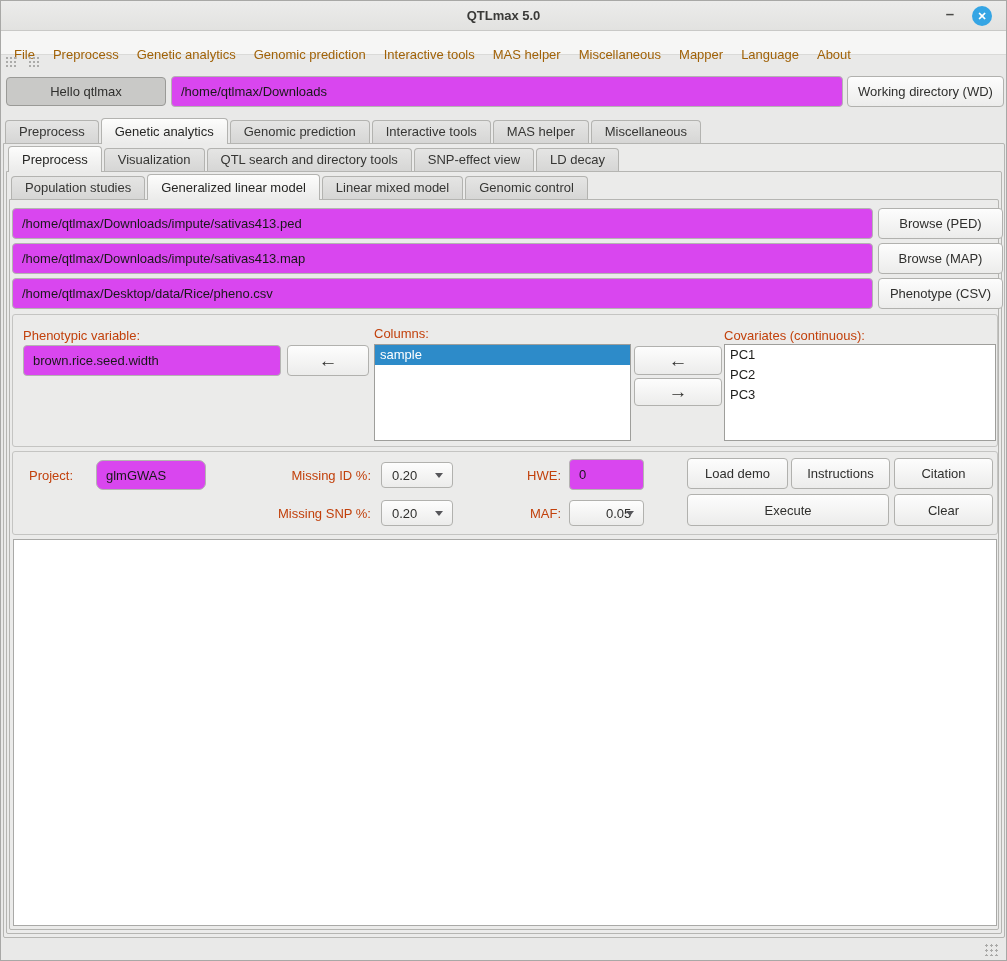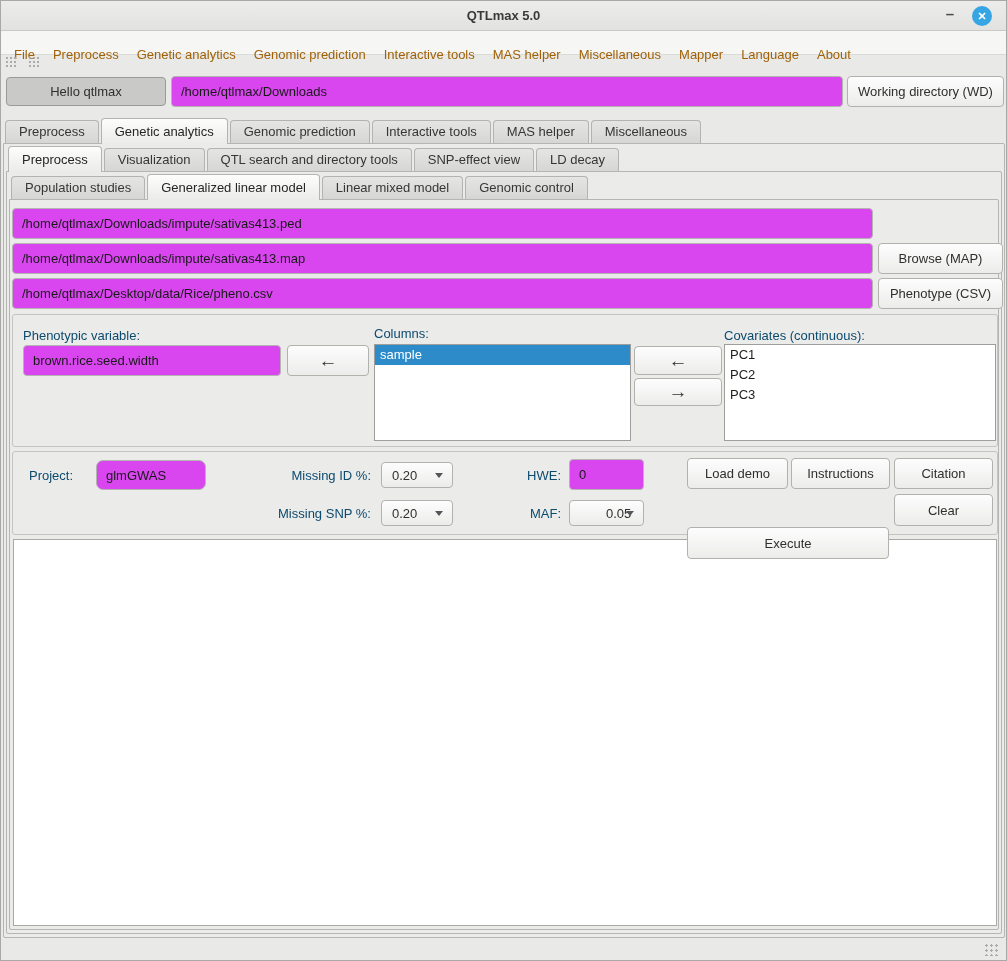--- a/index.html
+++ b/index.html
@@ -67,21 +67,21 @@
   .tab.active {
     height:26px; line-height:25px; margin-bottom:-1px; position:relative; z-index:7;
     background:linear-gradient(#fdfdfc,#f1f1f0 65%,#ebebea); color:#262624;
   }
   .page {
     position:absolute; background:#ebebea; border:1px solid #b5b5b2;
     border-radius:0 2px 2px 2px;
   }
   
   .frame { position:absolute; border:1px solid #c4c4c2; border-radius:3px; z-index:8; }
-  .label { position:absolute; color:#0c4a6e; font-size:13px; white-space:nowrap; z-index:9; }
+  .label { position:absolute; color:#c2410c; font-size:13px; white-space:nowrap; z-index:9; }
   .listbox {
     position:absolute; background:#ffffff; border:1px solid #9e9e9b; z-index:9;
     overflow:hidden;
   }
   .list-item { height:20px; line-height:20px; padding-left:5px; color:#1c1c1a; }
   .list-item.selected { background:#2d8bc9; color:#ffffff; }
   .arrow-btn { font-weight:bold; font-size:19px; z-index:9; }
   .combo { justify-content:flex-start; padding-left:10px; z-index:9; }
   .combo-arrow {
     position:absolute; right:9px; top:50%; margin-top:-2px;
@@ -151,20 +151,21 @@
   </div>
 
   <div class="tabrow" style="left:10px; top:172px; height:26px;">
     <div class="tab">Population studies</div>
     <div class="tab active">Generalized linear model</div>
     <div class="tab">Linear mixed model</div>
     <div class="tab">Genomic control</div>
   </div>
 
   <div class="entry z9" style="left:11px; top:207px; width:861px; height:31px;">/home/qtlmax/Downloads/impute/sativas413.ped</div>
+  <div class="btn z9" style="left:877px; top:207px; width:125px; height:31px;">Browse (PED)</div>
 
   <div class="entry z9" style="left:11px; top:242px; width:861px; height:31px;">/home/qtlmax/Downloads/impute/sativas413.map</div>
   <div class="btn z9" style="left:877px; top:242px; width:125px; height:31px;">Browse (MAP)</div>
 
   <div class="entry z9" style="left:11px; top:277px; width:861px; height:31px;">/home/qtlmax/Desktop/data/Rice/pheno.csv</div>
   <div class="btn z9" style="left:877px; top:277px; width:125px; height:31px;">Phenotype (CSV)</div>
 
   <div class="frame" style="left:11px; top:313px; width:986px; height:133px;"></div>
 
   <div class="label" style="left:22px; top:327px;">Phenotypic variable:</div>
@@ -208,20 +209,20 @@
 
   <div class="label" style="left:480px; top:505px; width:80px; text-align:right;">MAF:</div>
   <div class="btn combo" style="left:568px; top:499px; width:75px; height:26px;padding-left:36px;">
     <span>0.05</span>
     <span class="combo-arrow"></span>
   </div>
 
   <div class="btn z9" style="left:686px; top:457px; width:101px; height:31px;">Load demo</div>
   <div class="btn z9" style="left:790px; top:457px; width:99px; height:31px;">Instructions</div>
   <div class="btn z9" style="left:893px; top:457px; width:99px; height:31px;">Citation</div>
-  <div class="btn z9" style="left:686px; top:493px; width:202px; height:32px;margin-top:33px;">Execute</div>
+  <div class="btn z9" style="left:686px; top:493px; width:202px; height:32px;">Execute</div>
   <div class="btn z9" style="left:893px; top:493px; width:99px; height:32px;">Clear</div>
 
   <div class="output" style="left:12px; top:538px; width:984px; height:387px;"></div>
 
   <div class="resize-grip"></div>
 
 </div>
 
 </body></html>

